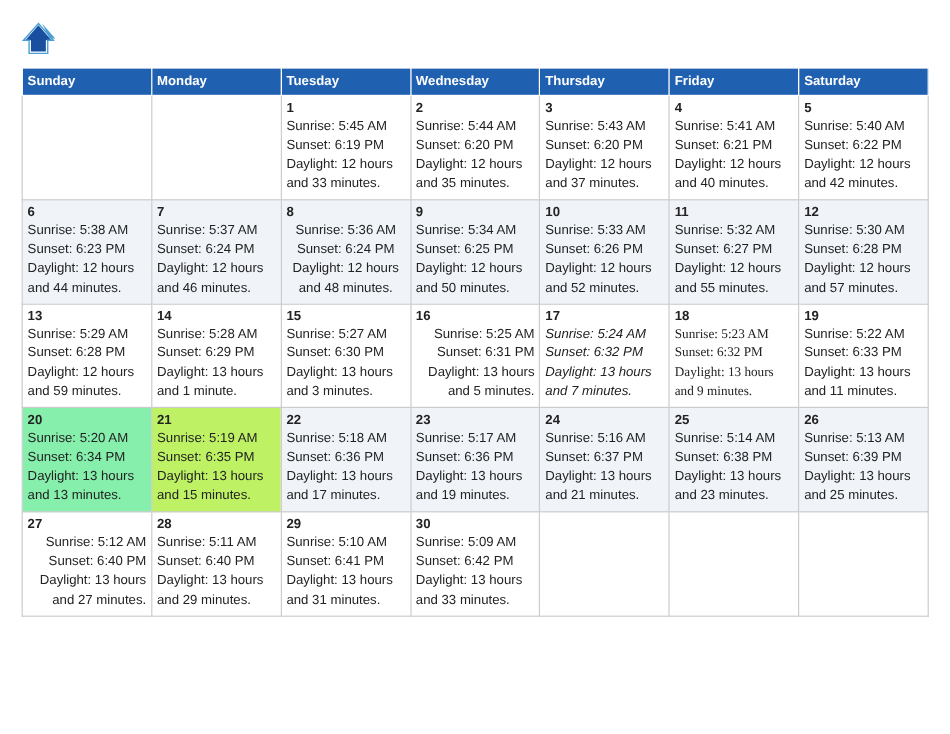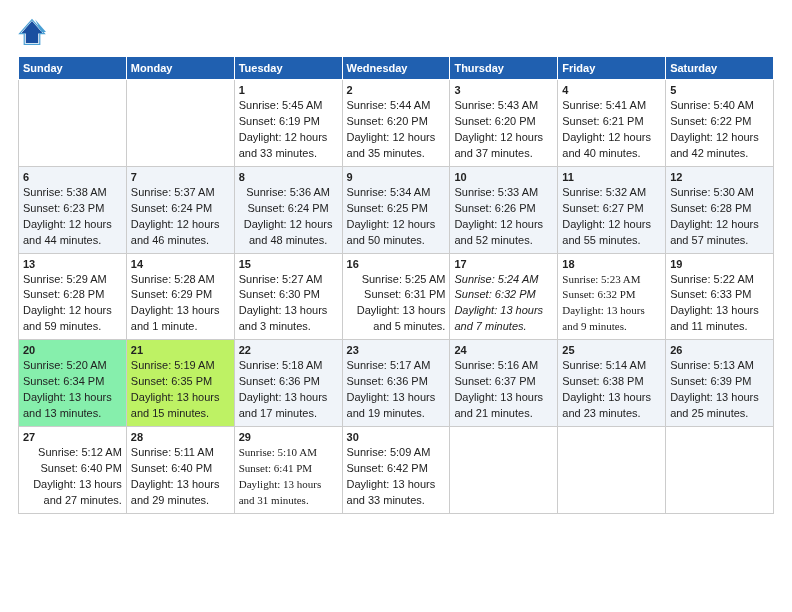--- a/index.html
+++ b/index.html
@@ -330,21 +330,21 @@
           </td>
           <td>
             <span class="day-num">28</span>
             <div class="day-info" style="white-space: pre-line;">Sunrise: 5:11 AM
 Sunset: 6:40 PM
 Daylight: 13 hours
 and 29 minutes.</div>
           </td>
           <td>
             <span class="day-num">29</span>
-            <div class="day-info" style="white-space: pre-line; font-family: Liberation Serif, serif;">Sunrise: 5:10 AM
+            <div class="day-info" style="white-space: pre-line;">Sunrise: 5:10 AM
 Sunset: 6:41 PM
 Daylight: 13 hours
 and 31 minutes.</div>
           </td>
           <td>
             <span class="day-num">30</span>
             <div class="day-info" style="white-space: pre-line;">Sunrise: 5:09 AM
 Sunset: 6:42 PM
 Daylight: 13 hours
 and 33 minutes.</div>

